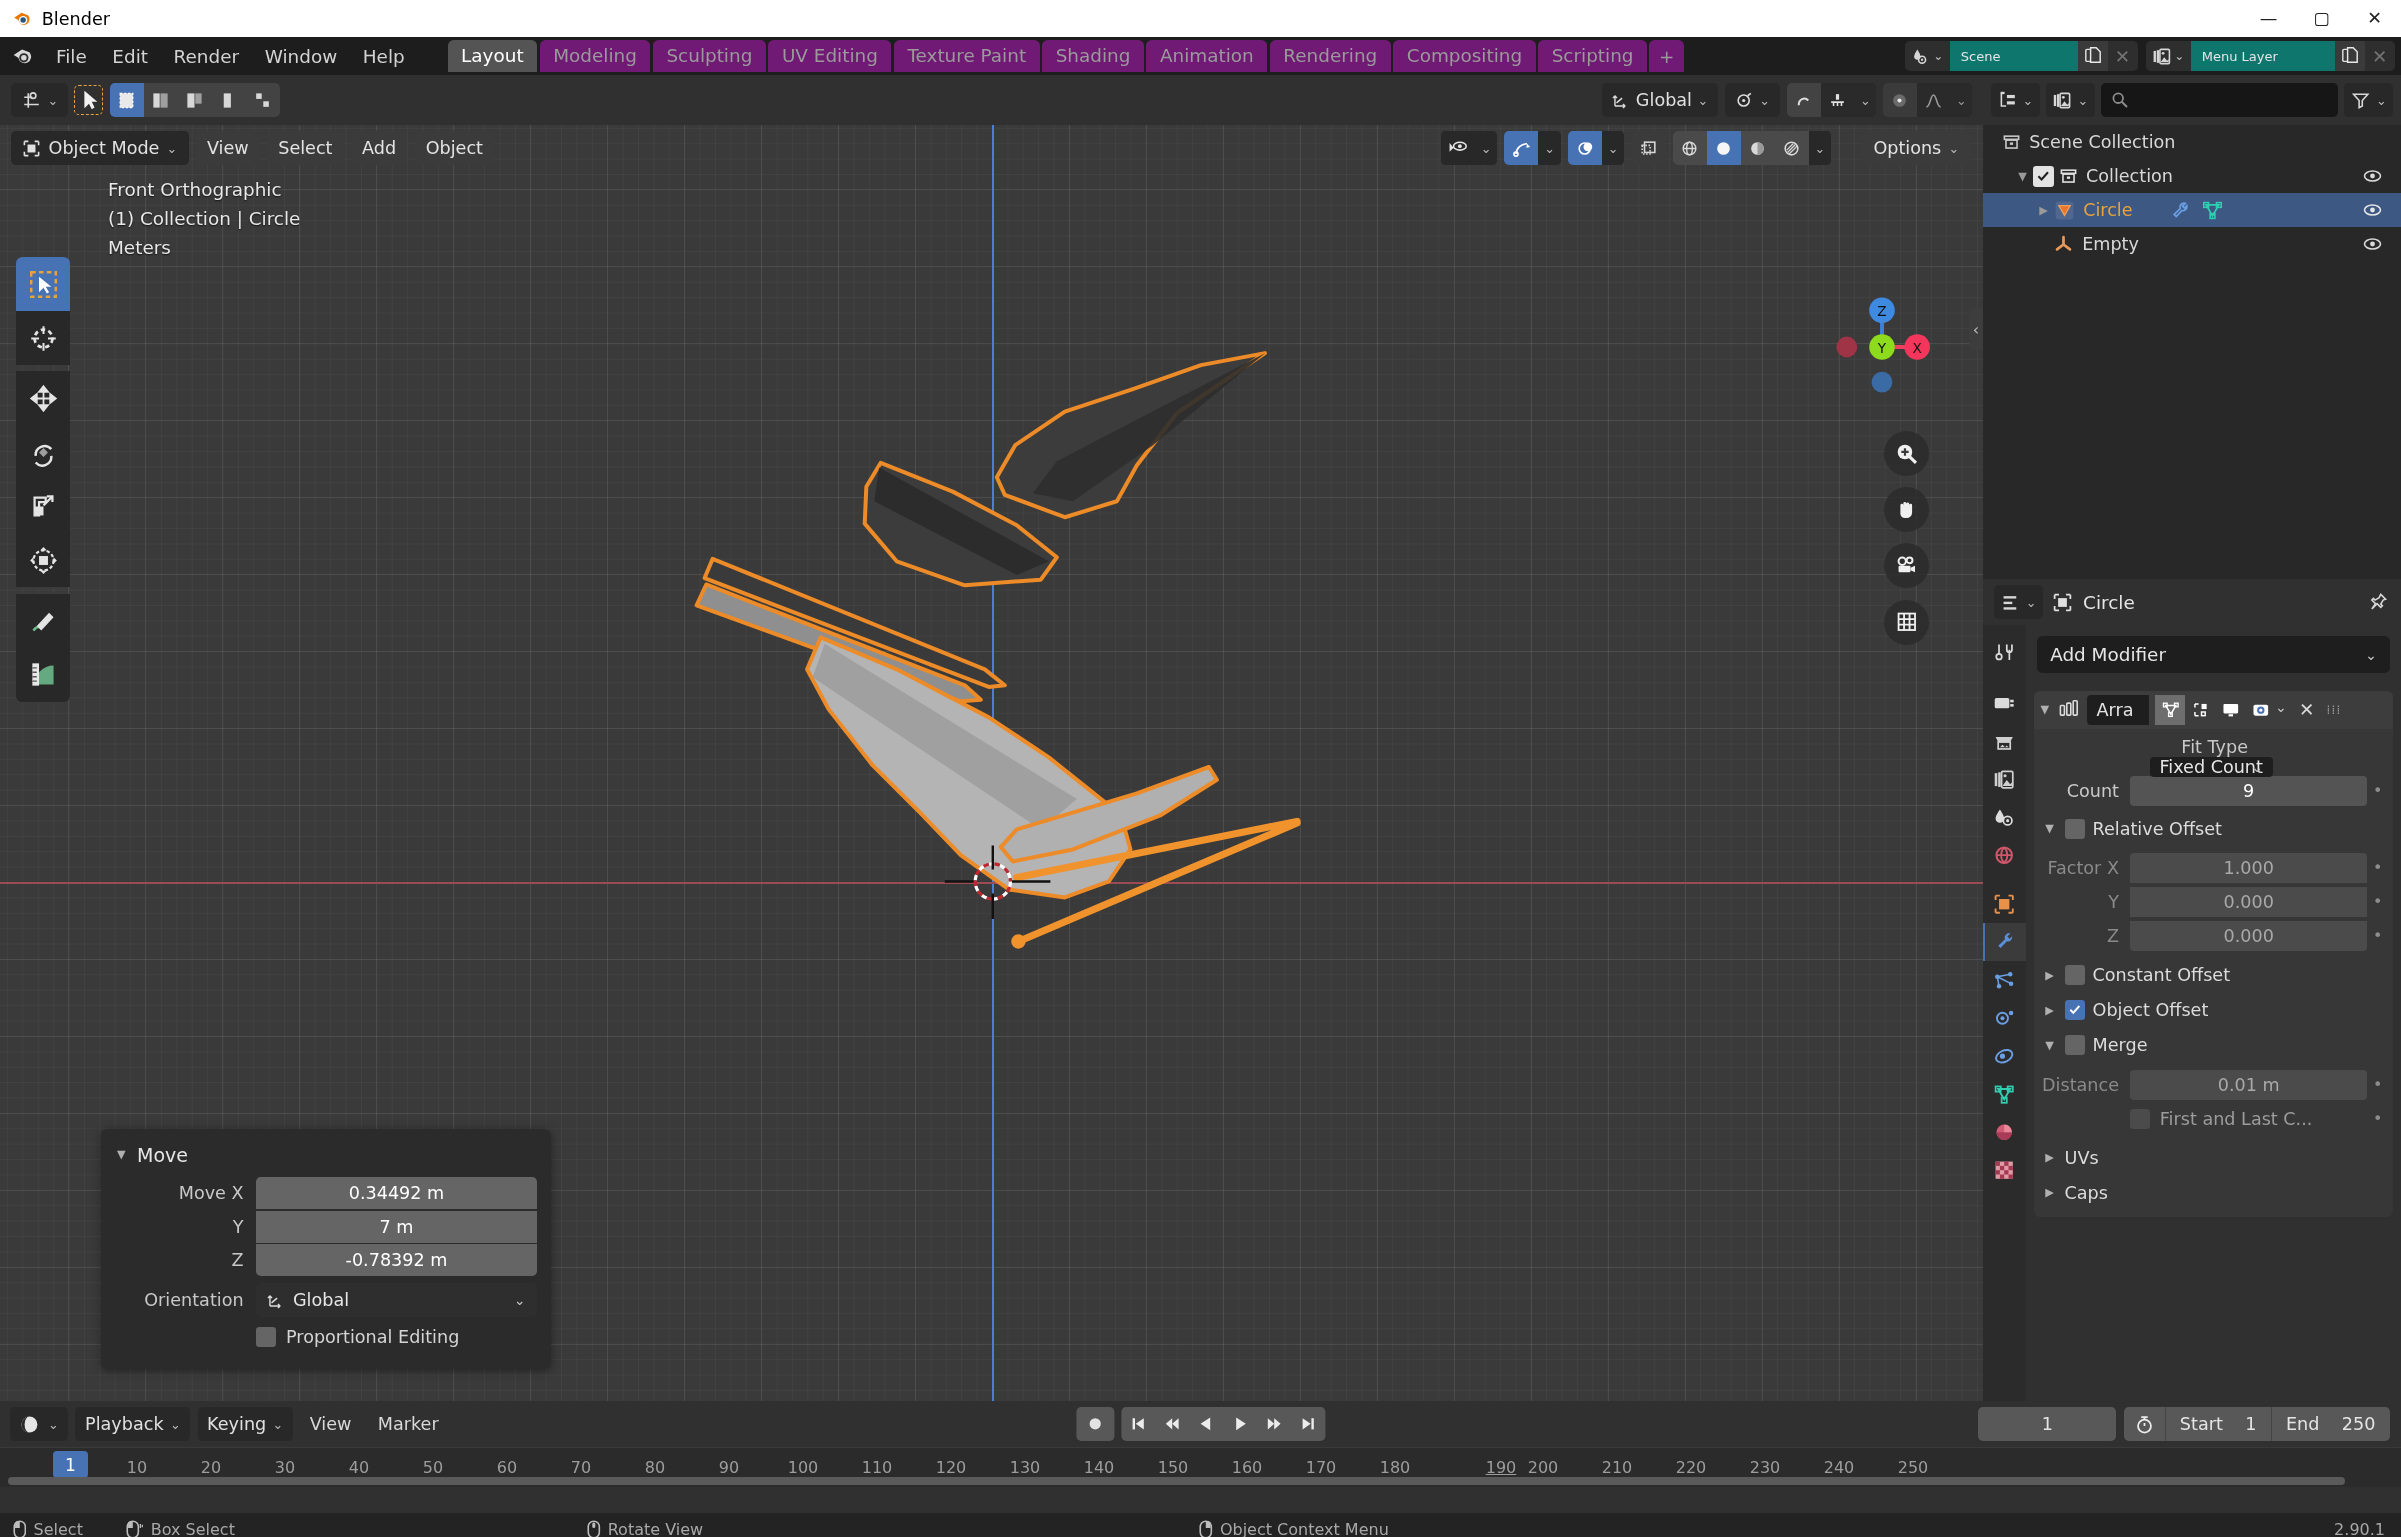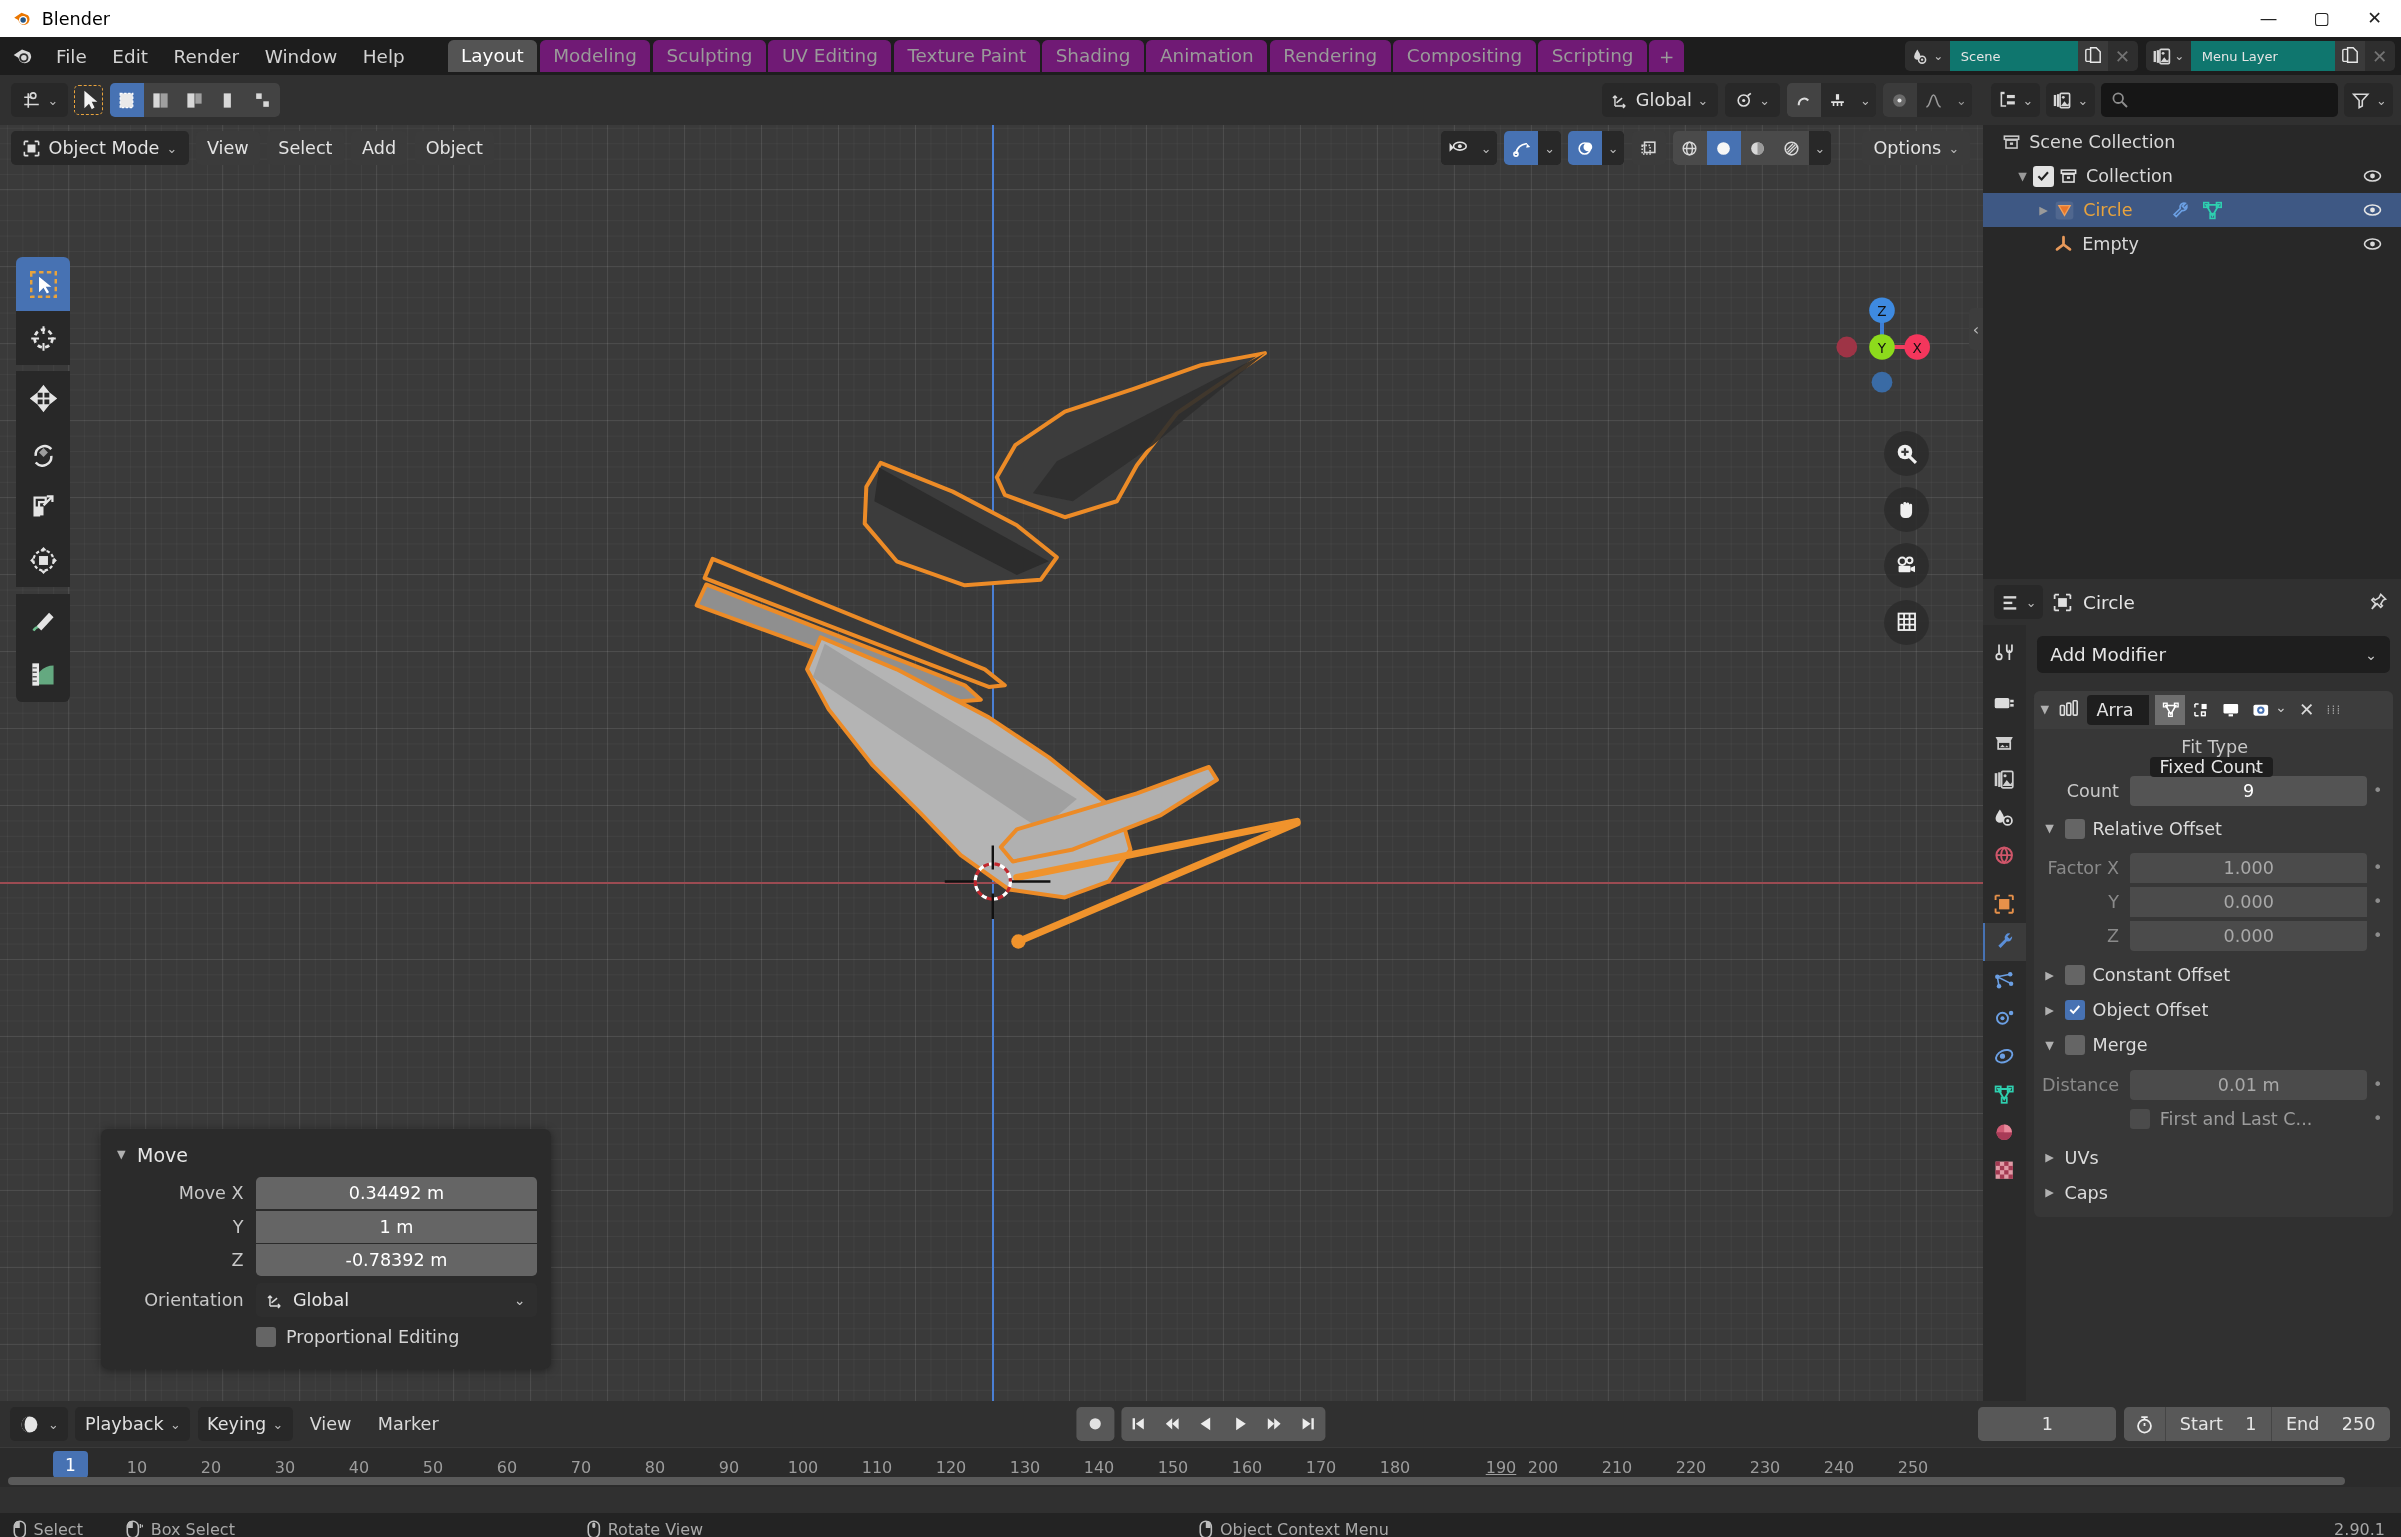--- a/index.html
+++ b/index.html
@@ -538,20 +538,25 @@
               <span style="color:#bdbdbd;font-size:12.8px;">⌄</span>
             </div>
         </div>
       </div>
 
       <div id="options-btn">
         <span>Options</span>
         <span style="color:#bdbdbd;font-size:12.8px;">⌄</span>
       </div>
 
+      <div id="vp-text">
+        <div>Front Orthographic</div>
+        <div>(1) Collection | Circle</div>
+        <div>Meters</div>
+      </div>
 
       <div id="vp-tools">
         <div class="tool active">
           <svg width="29" height="29" viewBox="0 0 26 26">
               <rect x="2" y="2" width="22" height="22" fill="none" stroke="#e8a33d" stroke-width="2.2" stroke-dasharray="4 3"></rect>
               <path d="M9 6 L9 20 L13 16 L16 21 L18 20 L15 15 L20 15 Z" fill="#fff"></path>
             </svg>
         </div>
         <div class="tool">
           <svg width="29" height="29" viewBox="0 0 26 26">
@@ -678,21 +683,21 @@
         <div class="op-title">
           <span class="tri">▼</span>
           <span>Move</span>
         </div>
         <div class="op-row">
           <div class="op-label">Move X</div>
           <div class="op-value first">0.34492 m</div>
         </div>
         <div class="op-row">
           <div class="op-label">Y</div>
-          <div class="op-value">1 m</div>
+          <div class="op-value">7 m</div>
         </div>
         <div class="op-row">
           <div class="op-label">Z</div>
           <div class="op-value last">-0.78392 m</div>
         </div>
         <div class="op-row" style="margin-top:8px;">
           <div class="op-label">Orientation</div>
           <div class="op-select">
             <svg width="19" height="19" viewBox="0 0 24 24">
                 <path d="M5 19 L5 6 M5 19 L18 19 M5 6 l-2.5 3 M5 6 l2.5 3 M18 19 l-3-2.5 M18 19 l-3 2.5" stroke="#dcdcdc" stroke-width="1.8" fill="none"></path>

